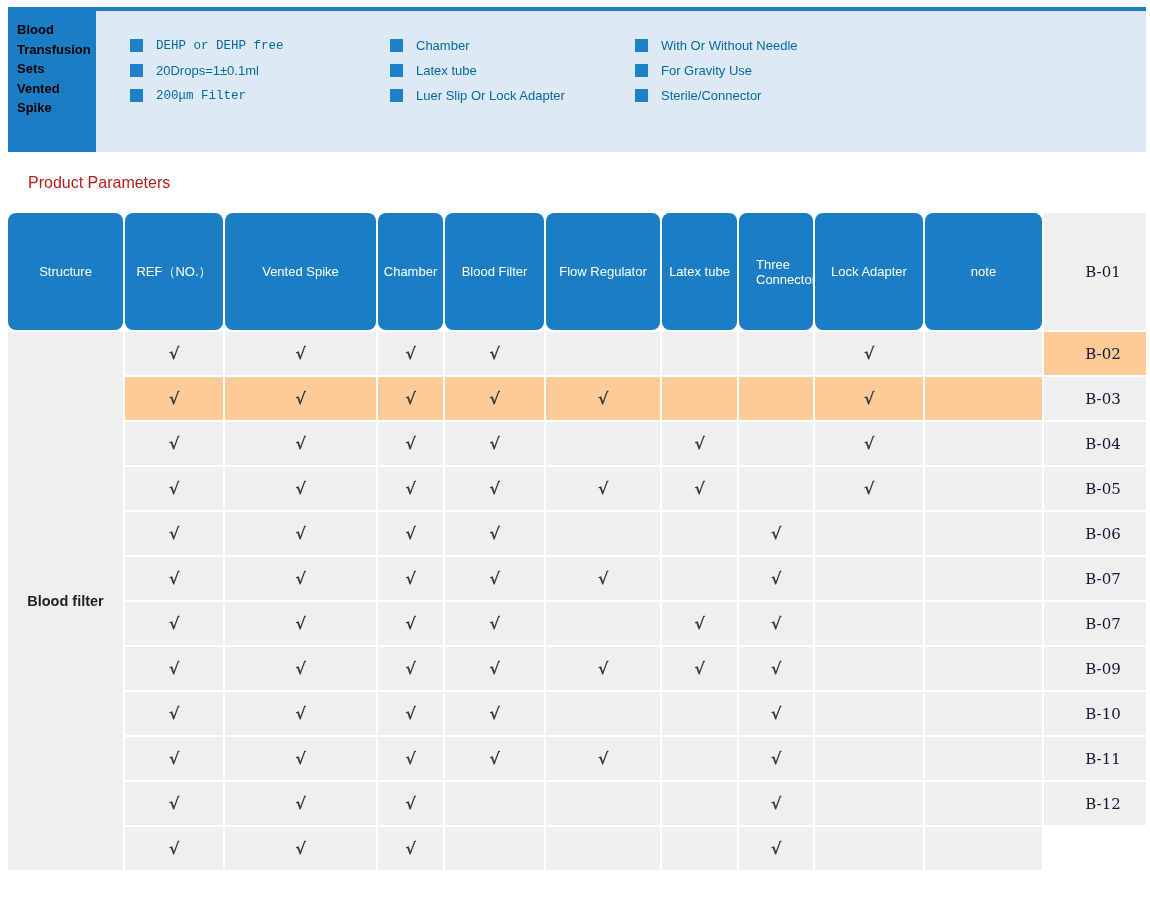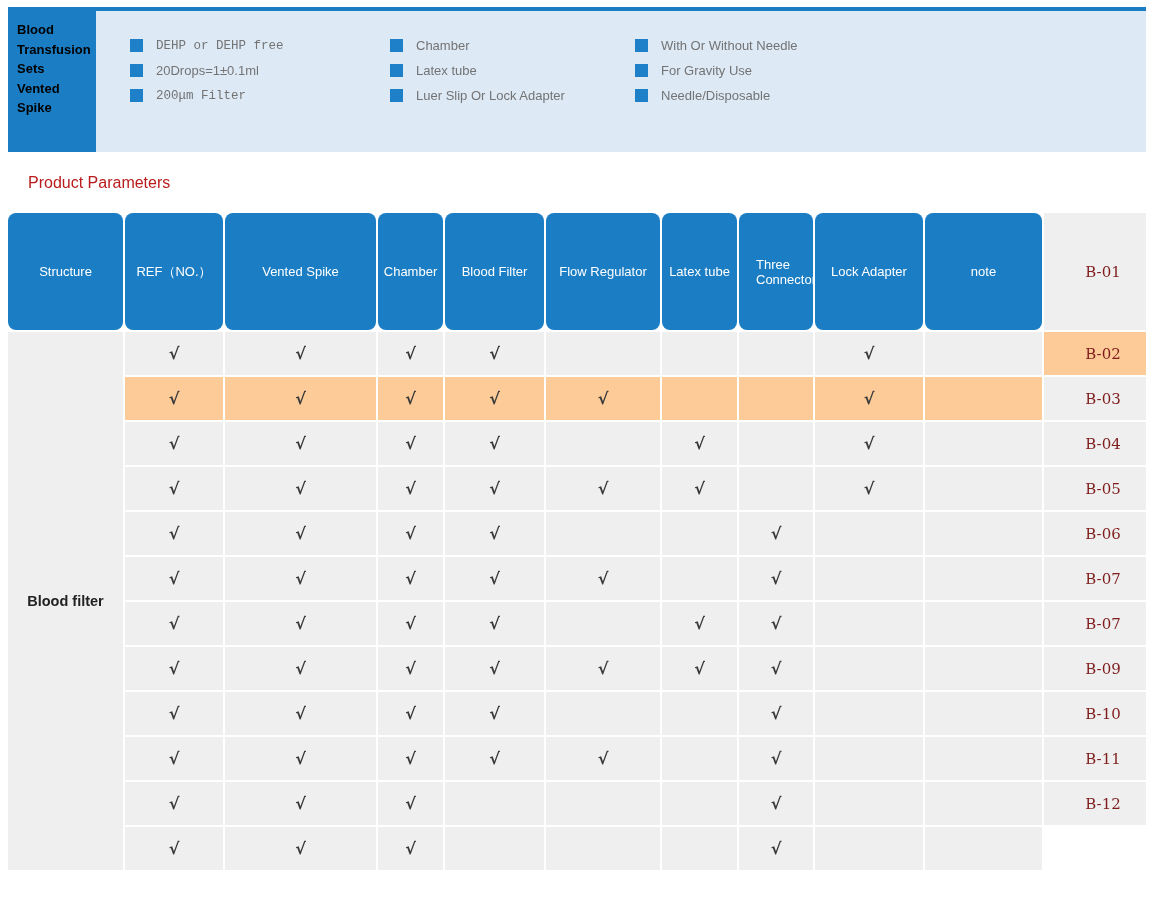--- a/index.html
+++ b/index.html
@@ -12,39 +12,39 @@
                 background:#1b7ec5; color:#000000; font-weight:bold;
                 font-size:13px; line-height:19.5px; padding:13px 4px 0 9px; }
   .banner-panel { position:absolute; left:96px; top:7px; width:1050px; height:145px;
                   background:#dde9f5; border-top:4px solid #1b7ec5; }
   .feature-col { position:absolute; top:22px; display:flex; flex-direction:column; }
   .feature-col.c1 { left:34px; }
   .feature-col.c2 { left:294px; }
   .feature-col.c3 { left:539px;text-align:center; }
   .feature-item { display:flex; align-items:center; height:25px; }
   .bullet { width:13px; height:13px; background:#1e80c9; margin-right:13px; flex:0 0 13px; }
-  .feature-text { font-size:13px; color:#737373; white-space:nowrap; }
+  .feature-text { font-size:13px; color:#0369a1; white-space:nowrap; }
   .feature-text.mono { font-family:"Liberation Mono", monospace; font-size:12.5px; }
 
   
   .section-title { position:absolute; left:28px; top:174px; font-size:16px; color:#b91c1c; }
 
   
   .param-table { position:absolute; left:8px; top:213px; display:grid;
                  grid-template-columns:115px 98px 151px 65px 99px 114px 75px 74px 108px 117px 102px;
                  grid-template-rows:117px repeat(12, 43px);
                  gap:2px; background:#ffffff; }
   .th { background:#1b7ec5; color:#ffffff; font-size:13px;
         display:flex; align-items:center; justify-content:center; text-align:center;border-radius:8px; }
   .th.left { justify-content:flex-start; text-align:left; padding-left:17px; }
   .structure-cell { background:#efefef; grid-column:1; grid-row:2 / 14;
                     display:flex; align-items:center; justify-content:center;
                     font-size:14.5px; font-weight:bold; color:#222222; }
   .ref-cell { background:#efefef; display:flex; align-items:center; justify-content:center;
-              font-family:"DejaVu Serif", serif; font-size:15px; color:#7f1d1d;padding-left:16px; }
+              font-family:"DejaVu Serif", serif; font-size:15px; color:#0f172a;padding-left:16px; }
   .check-cell { background:#efefef; display:flex; align-items:center; justify-content:center;
                 font-family:"DejaVu Sans", sans-serif; font-size:16px; color:#3a3a3a;
                 font-weight:bold; }
   .hl { background:#fdcb98; }
 </style>
 </head>
 <body>
 
 <div class="stage">
 
@@ -89,21 +89,21 @@
         <div class="feature-item">
           <span class="bullet"></span>
           <span class="feature-text">With Or Without Needle</span>
         </div>
         <div class="feature-item">
           <span class="bullet"></span>
           <span class="feature-text">For Gravity Use</span>
         </div>
         <div class="feature-item">
           <span class="bullet"></span>
-          <span class="feature-text">Needle/Disposable</span>
+          <span class="feature-text">Sterile/Connector</span>
         </div>
       </div>
   </div>
 
   <div class="section-title">Product Parameters</div>
 
   <div class="param-table">
       <div class="th">Structure</div>
       <div class="th">REF（NO.）</div>
       <div class="th">Vented Spike</div>

